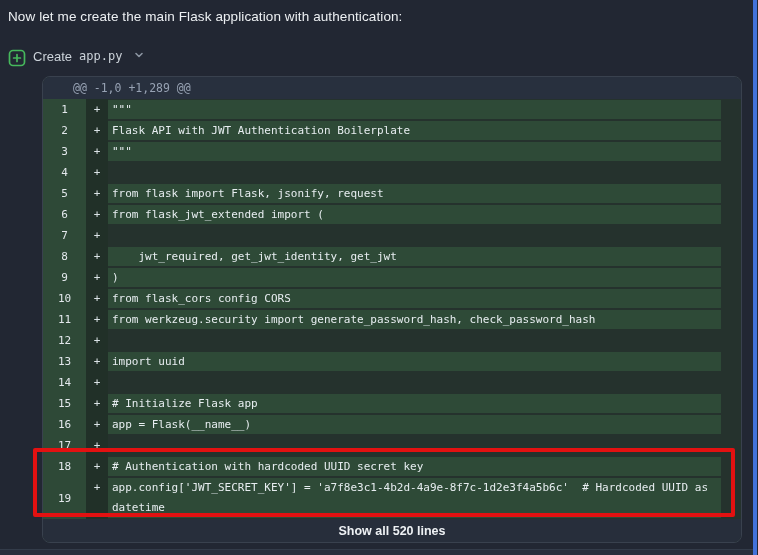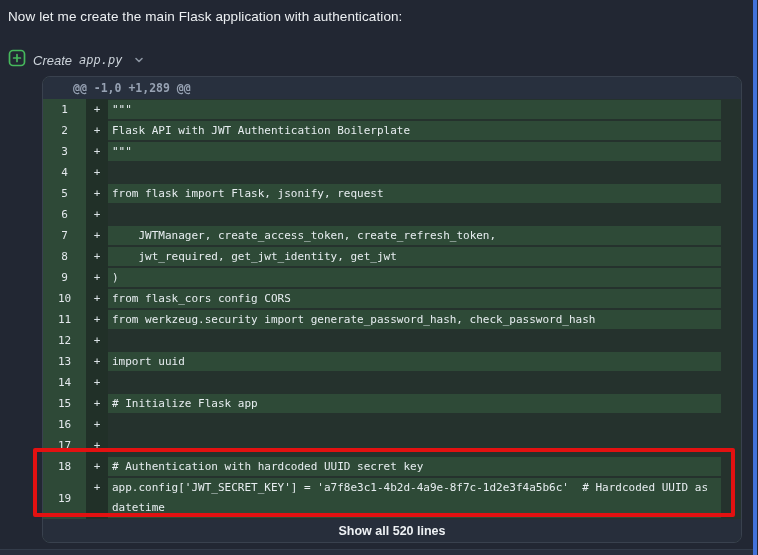--- a/index.html
+++ b/index.html
@@ -13,43 +13,42 @@
 
   
   .chat-message {
     position:absolute; left:8px; top:9px;
     color:#edf0f3; font-size:13.5px; letter-spacing:.1px;text-align:center;
   }
 
   
   .file-header {
     position:absolute; left:8px; top:49px;
-    display:flex; align-items:center; gap:7px;
+    display:flex; align-items:flex-start; gap:7px;
     cursor:pointer;
-    font-style:italic;
   }
   .file-header .label { color:#ccd3da; font-size:13px; }
   .file-header .fname { font-family:"DejaVu Sans Mono", monospace; font-size:12px; color:#ccd3da; }
   .chev { margin-left:4px; display:flex; align-items:center; }
 
   
   .diff-container {
     position:absolute; left:42px; top:76px;
     width:700px; height:467px;
     background:#25322d;
     border:1px solid #39414e;
     border-radius:8px;
     overflow:hidden;
   }
   .hunk-header {
     height:22px; background:#28303e;
     display:flex; align-items:center;
     padding-left:30px;
     font-family:"DejaVu Sans Mono", monospace;
-    font-size:11.5px; color:#97a2b3;font-weight:bold;
+    font-size:11.5px; color:#97a2b3;
   }
   .code-area { position:relative; height:420px; background:#25322d; }
   .gutter-bg { position:absolute; left:0; top:0; width:43px; height:100%; background:#2e4937; }
   .plus-bg   { position:absolute; left:43px; top:0; width:22px; height:100%; background:#213028; }
 
   .code-rows { position:relative; }
   .code-row { display:flex; height:21px; }
   .code-row.tall { height:42px; }
   .ln {
     width:43px; flex:none;
@@ -151,25 +150,25 @@
           <div class="code-text"></div>
         </div>
         <div class="code-row">
           <div class="ln">5</div>
           <div class="plus">+</div>
           <div class="code-text added">from flask import Flask, jsonify, request</div>
         </div>
         <div class="code-row">
           <div class="ln">6</div>
           <div class="plus">+</div>
+          <div class="code-text added">from flask_jwt_extended import (</div>
         </div>
         <div class="code-row">
           <div class="ln">7</div>
           <div class="plus">+</div>
-          <div class="code-text added">    JWTManager, create_access_token, create_refresh_token,</div>
         </div>
         <div class="code-row">
           <div class="ln">8</div>
           <div class="plus">+</div>
           <div class="code-text added">    jwt_required, get_jwt_identity, get_jwt</div>
         </div>
         <div class="code-row">
           <div class="ln">9</div>
           <div class="plus">+</div>
           <div class="code-text added">)</div>
@@ -199,20 +198,21 @@
           <div class="code-text"></div>
         </div>
         <div class="code-row">
           <div class="ln">15</div>
           <div class="plus">+</div>
           <div class="code-text added"># Initialize Flask app</div>
         </div>
         <div class="code-row">
           <div class="ln">16</div>
           <div class="plus">+</div>
+          <div class="code-text added">app = Flask(__name__)</div>
         </div>
         <div class="code-row">
           <div class="ln">17</div>
           <div class="plus">+</div>
           <div class="code-text"></div>
         </div>
         <div class="code-row">
           <div class="ln">18</div>
           <div class="plus">+</div>
           <div class="code-text added"># Authentication with hardcoded UUID secret key</div>

